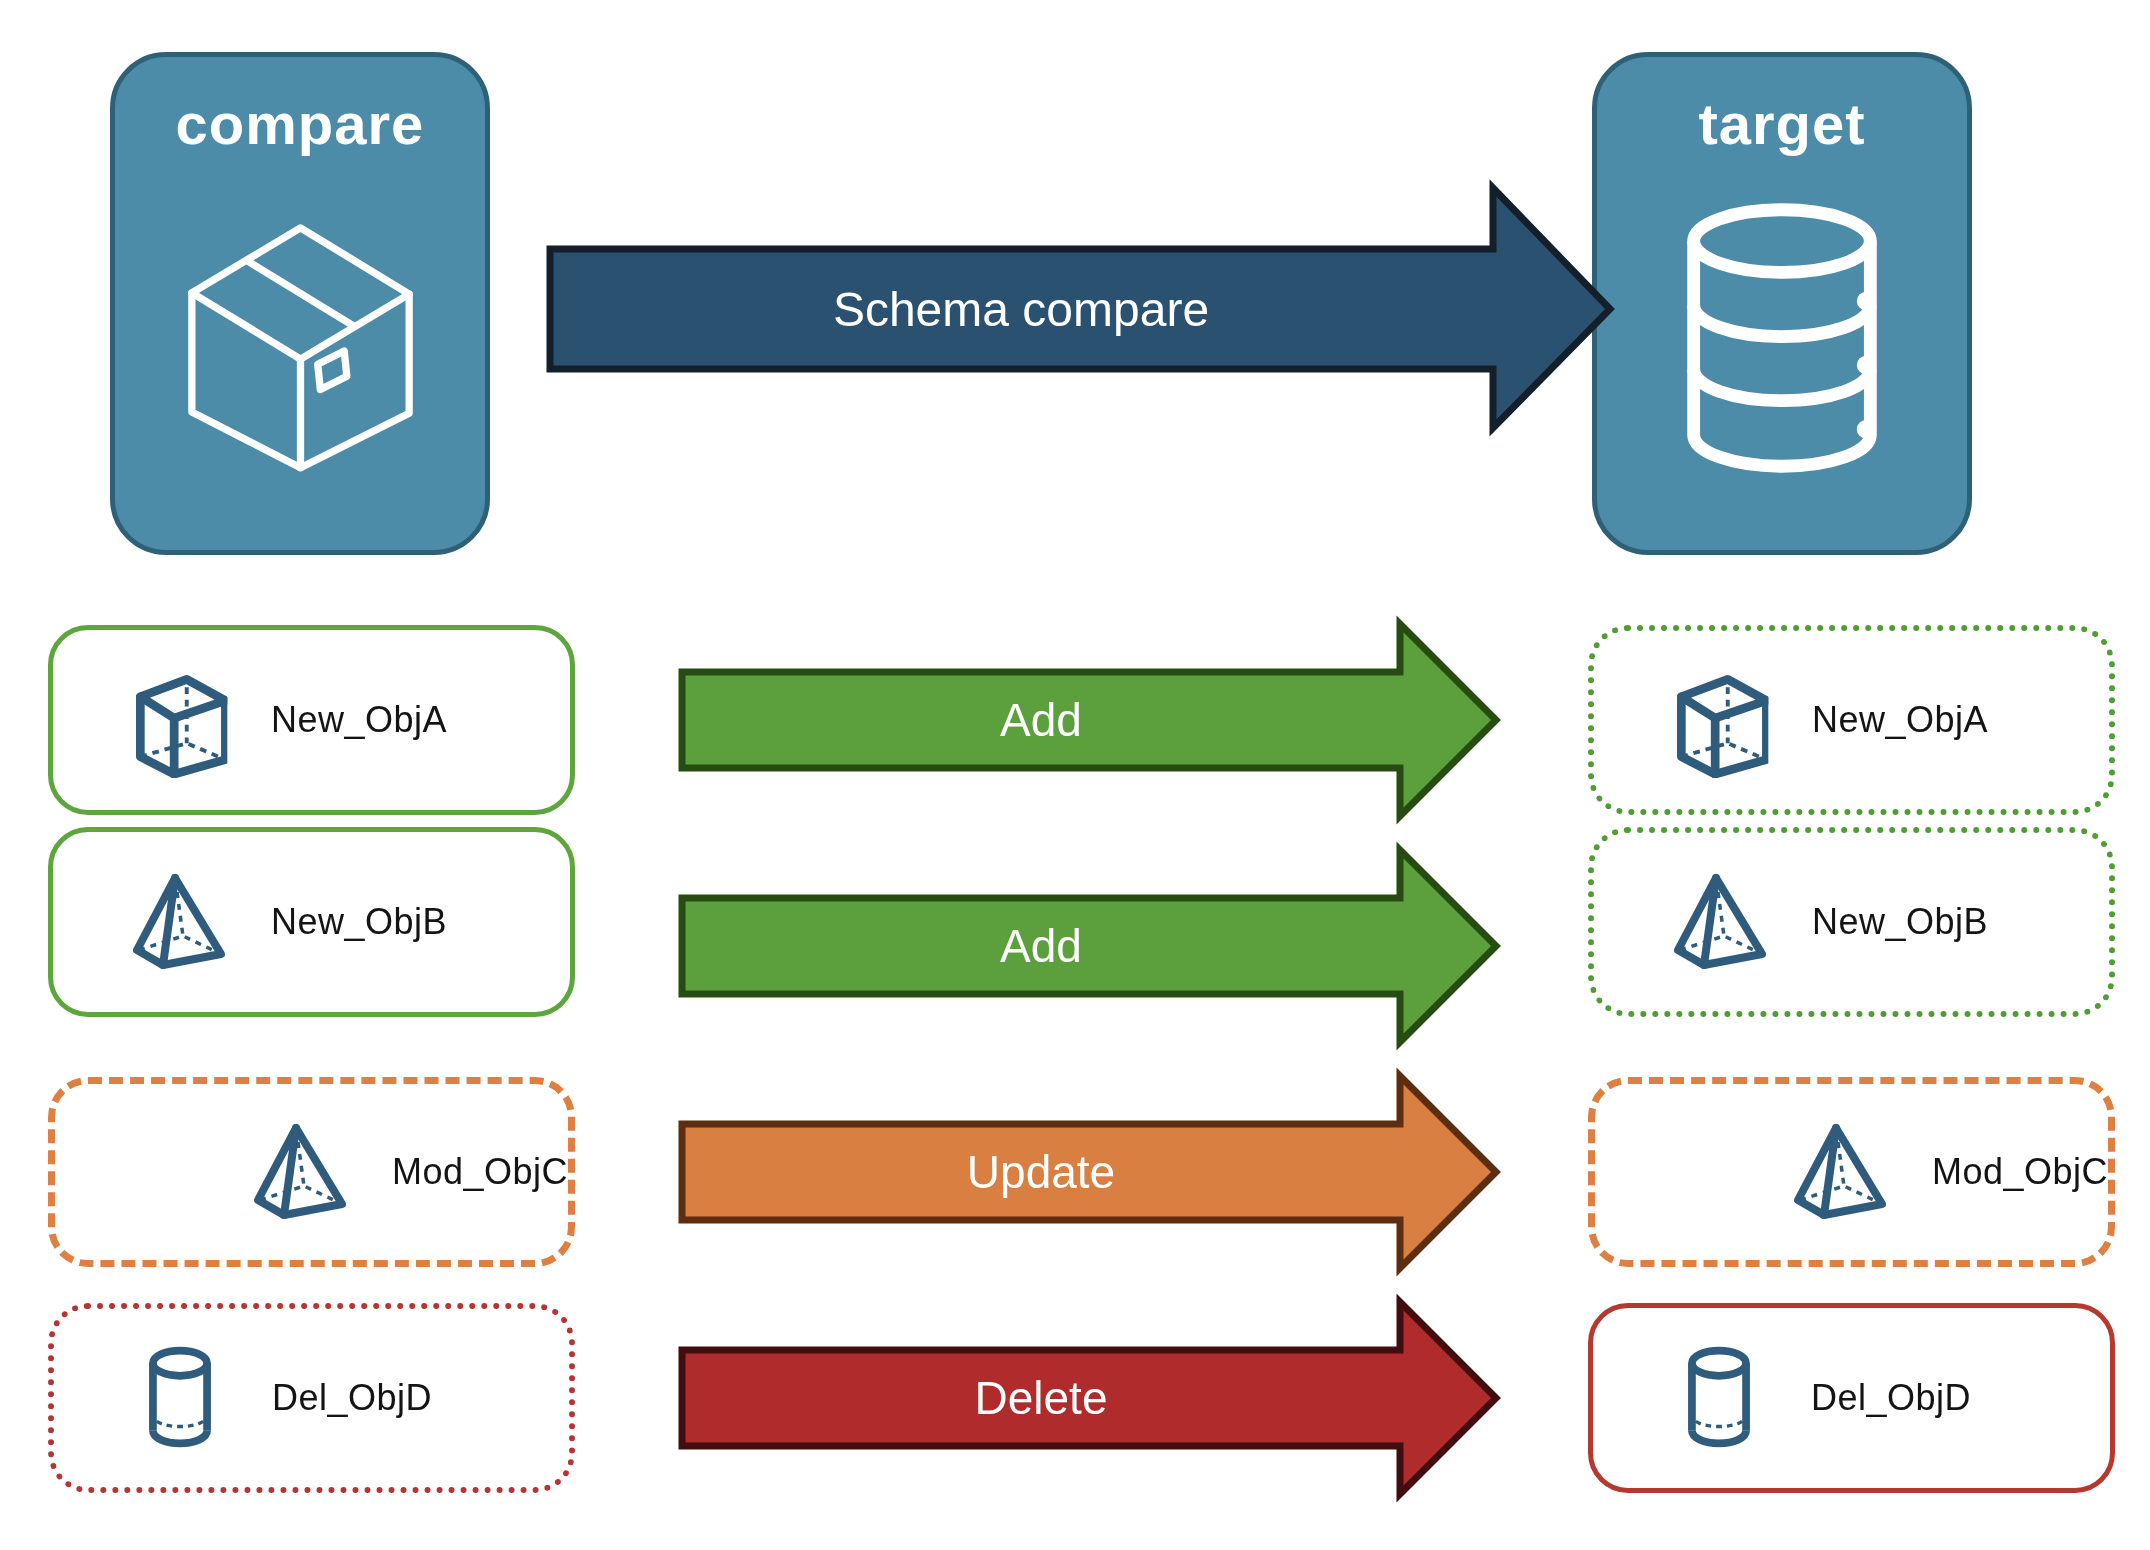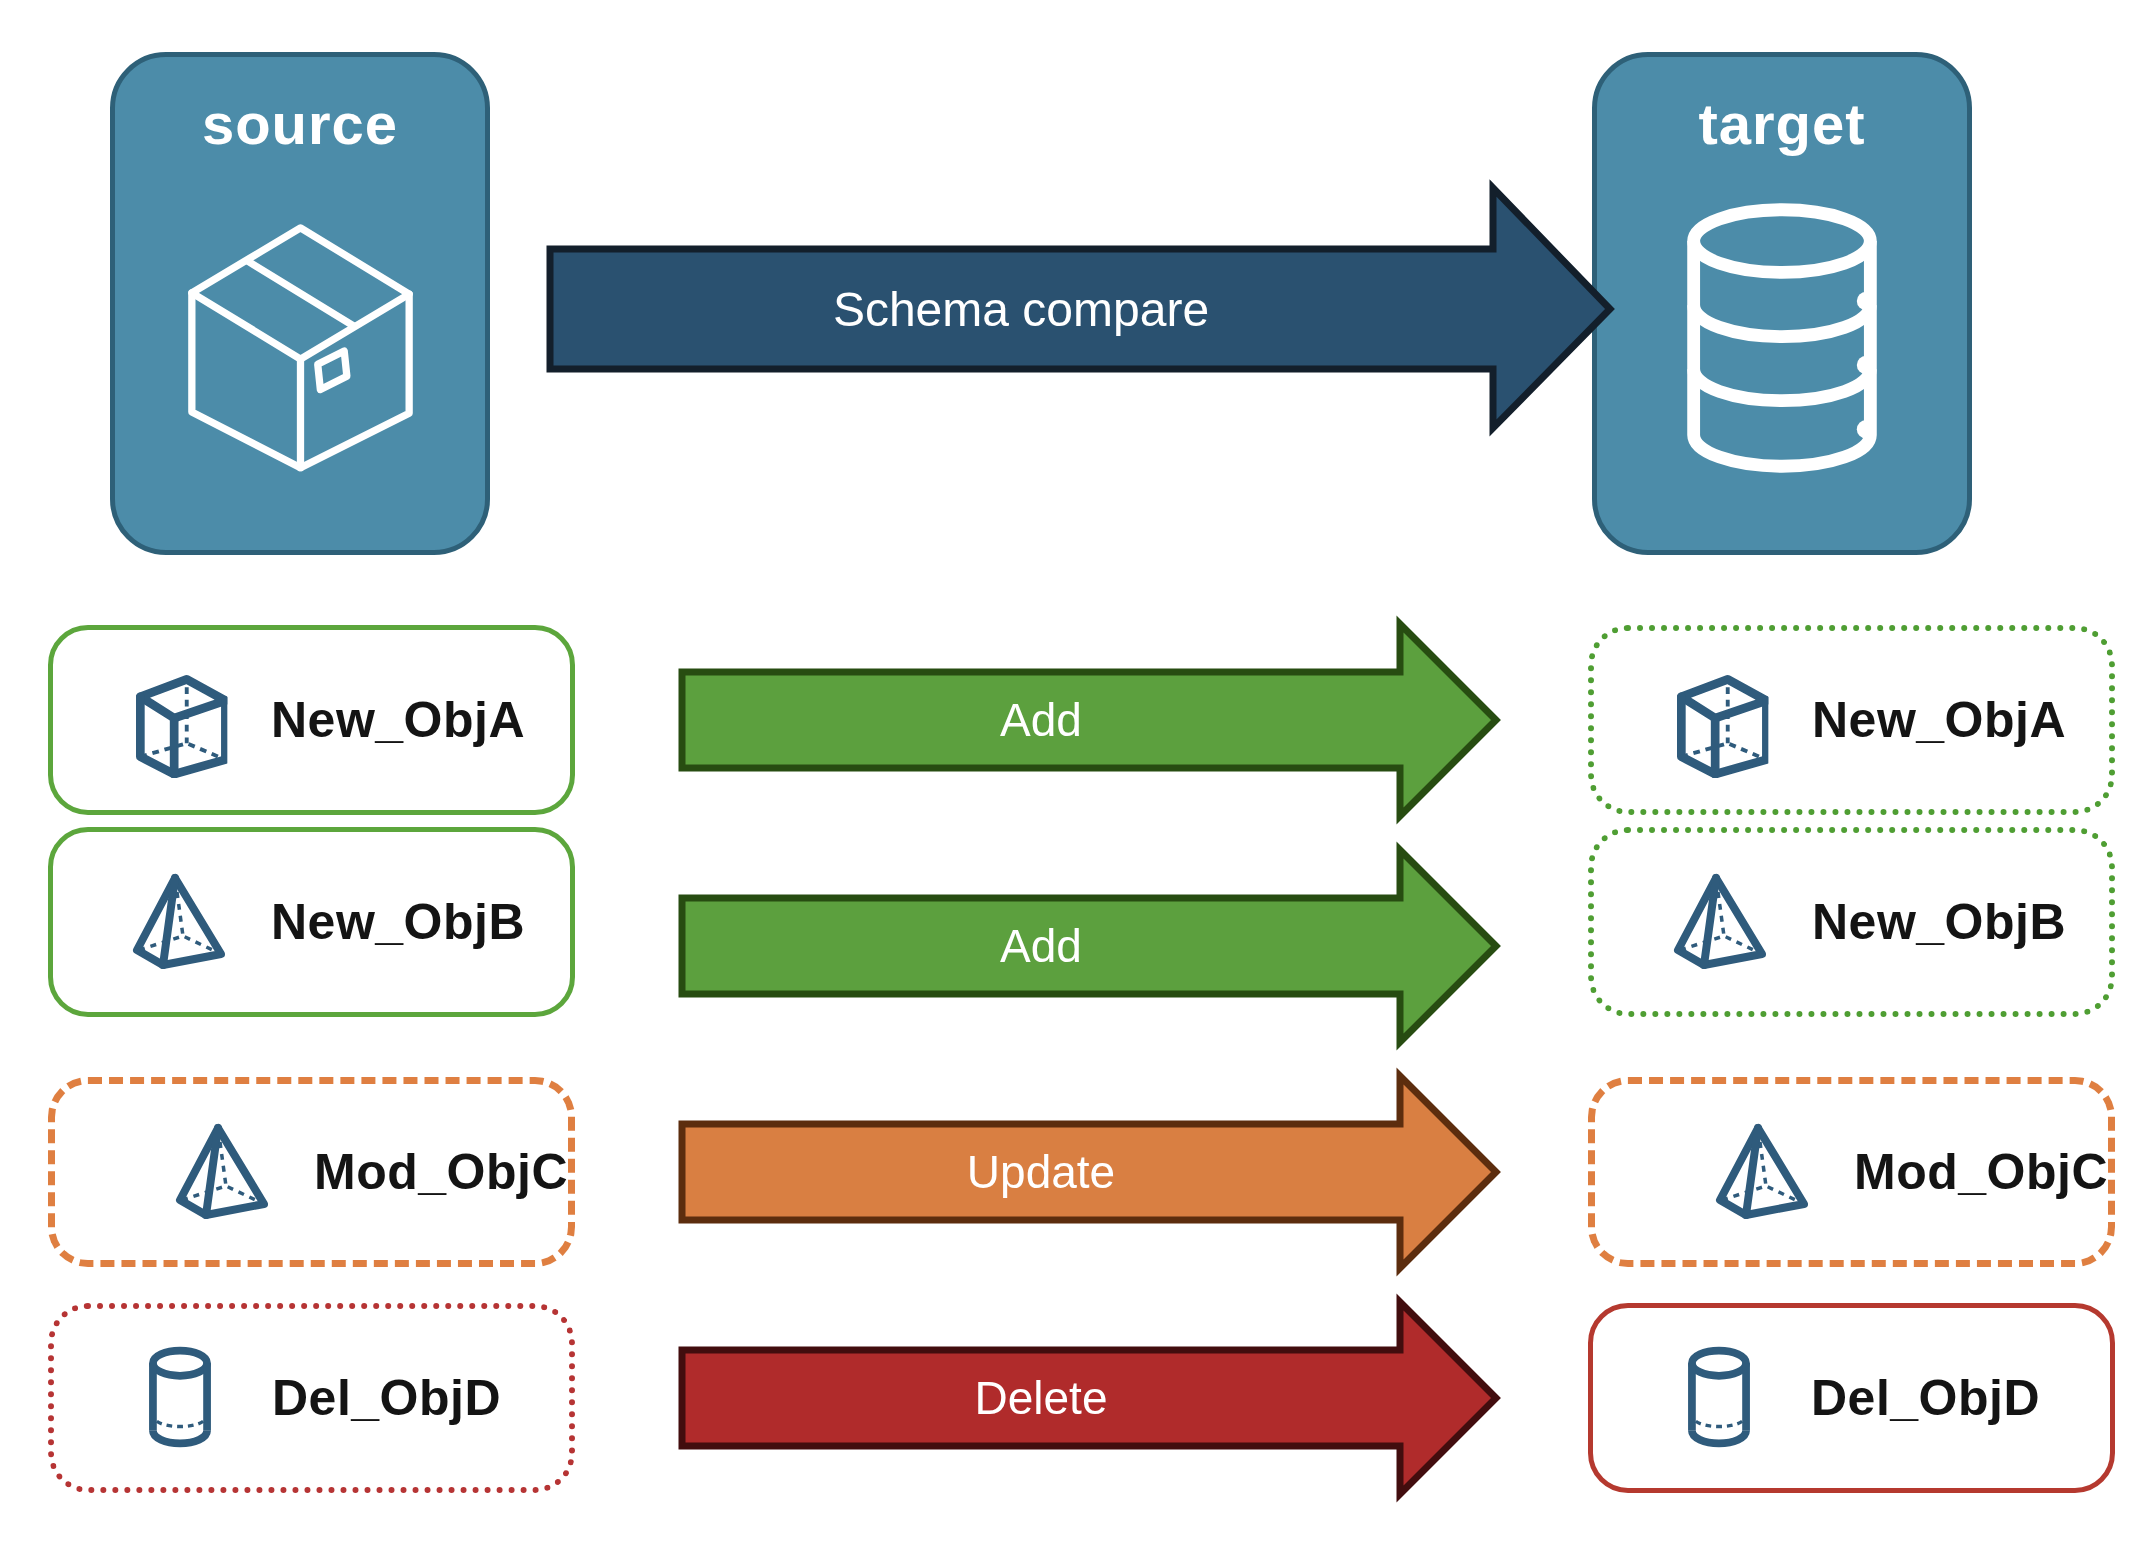--- a/index.html
+++ b/index.html
@@ -42,21 +42,21 @@
   .col-right{left:1588px;}
   .row-y0{top:625px;} .row-y1{top:827px;} .row-y2{top:1077px;} .row-y3{top:1303px;}
 
   .b-solid-green {border:5px solid var(--green_solid);}
   .b-dotted-green{border:6px dotted var(--green_dotted);}
   .b-dashed-orange{border:7px dashed var(--orange_dashed);justify-content:flex-end;}
   .b-dotted-red  {border:6px dotted var(--red_dotted);}
   .b-solid-red   {border:5px solid var(--red_solid);}
 
   .row-icon{width:100px;height:116px;color:var(--icon_stroke);flex:0 0 auto;}
-  .obj-label{font-size:50px;color:var(--label_color);letter-spacing:0.5px;white-space:nowrap;font-weight:bold;}
+  .obj-label{font-size:36px;color:var(--label_color);letter-spacing:0.5px;white-space:nowrap;}
 
   
   .row-arrow{position:absolute;left:678px;width:827px;height:200px;}
   .row-arrow .arrow-label{font-size:46px;}
   .arr-y0{top:620px;} .arr-y1{top:846px;} .arr-y2{top:1072px;} .arr-y3{top:1298px;}
   .arr-add    polygon{fill:var(--add_fill);   stroke:var(--add_border);   stroke-width:7;}
   .arr-update polygon{fill:var(--update_fill);stroke:var(--update_border);stroke-width:7;}
   .arr-delete polygon{fill:var(--delete_fill);stroke:var(--delete_border);stroke-width:7;}
 </style>
 </head>
@@ -97,21 +97,21 @@
           <path d="M78,24 V94"></path>
           <path d="M22,94 A28,13 0 0 0 78,94"></path>
         </g>
         <path d="M26,84 A26,9 0 0 0 74,84" stroke-width="3.5" stroke-dasharray="6 5"></path>
       </g>
     </symbol>
   </defs>
 </svg>
 
 <div class="panel" id="source-panel">
-  <div class="panel-label">source</div>
+  <div class="panel-label">compare</div>
   <svg id="package-svg" class="panel-icon" viewBox="0 0 200 200">
     <g fill="none" stroke="currentColor" stroke-width="5.5" stroke-linejoin="round" stroke-linecap="round">
       <path d="M18,67 L100,18 L182,68 L100,117 Z"></path>
       <path d="M18,67 V157 L100,199 L182,158 V68"></path>
       <path d="M100,117 V199"></path>
       <path d="M60,43 L140,92"></path>
       <path d="M113,121 L133,111 L135,130 L115,140 Z"></path>
     </g>
   </svg>
 </div>

